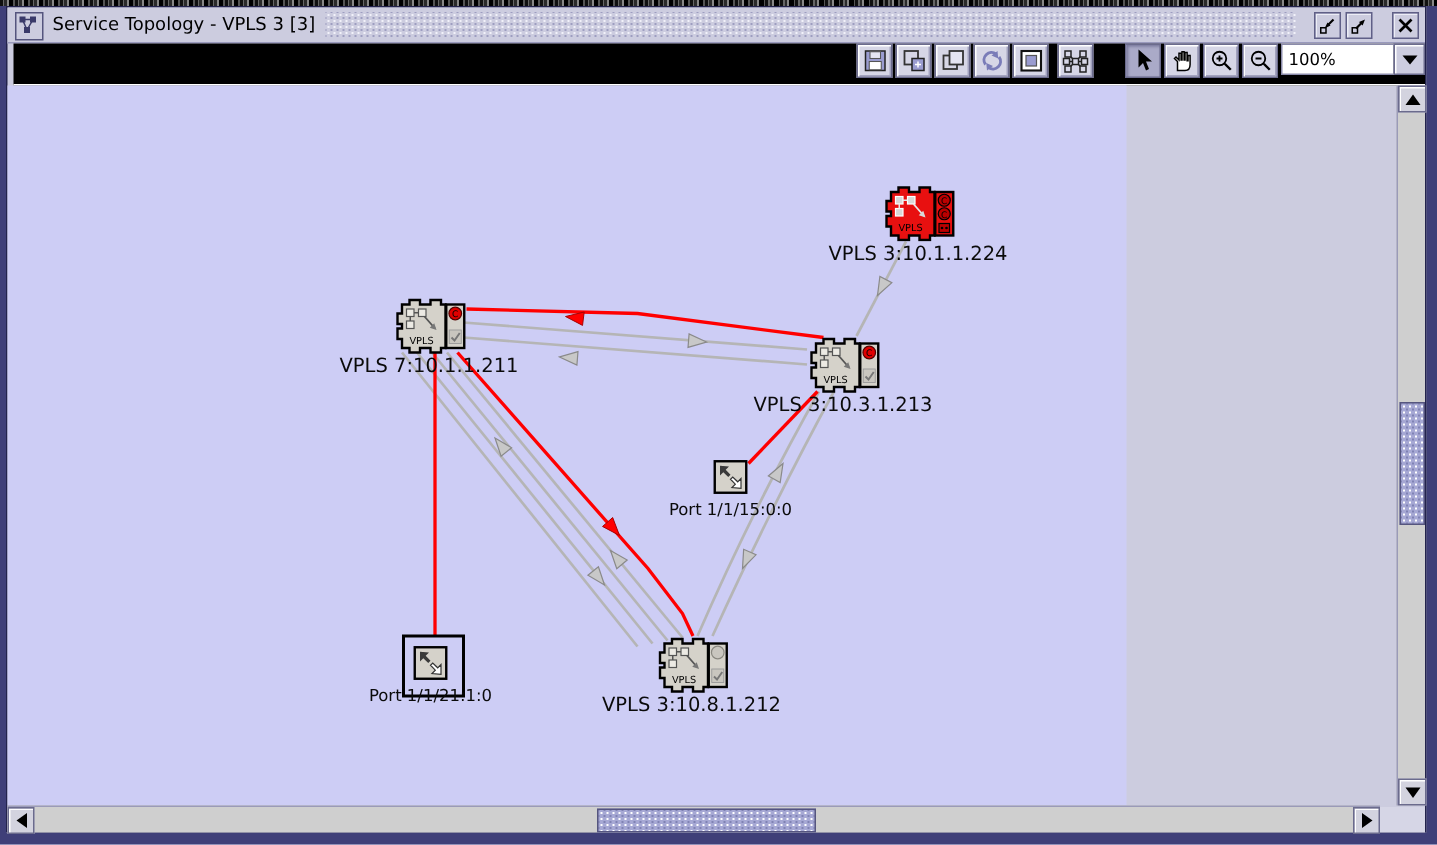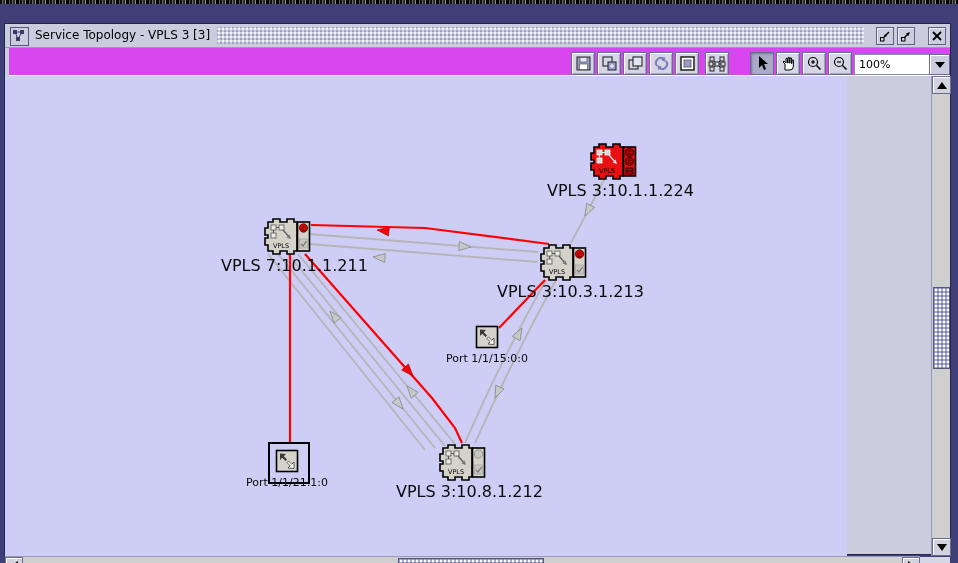--- a/index.html
+++ b/index.html
@@ -1,53 +1,53 @@
 <!DOCTYPE html>
 <html><head>
 <meta charset="utf-8">
 <style>
   html,body{margin:0;padding:0;}
   body{font-family:"DejaVu Sans","Liberation Sans",sans-serif;}
   .screen{position:relative;width:958px;height:563px;background:#3f3f78;overflow:hidden;}
   .top-noise{position:absolute;left:0;top:0;width:958px;height:4px;
     background:repeating-linear-gradient(90deg,#111 0 2px,#666 2px 3px,#2a2a2a 3px 5px,#888 5px 6px,#000 6px 9px,#555 9px 10px);}
-  .window{position:absolute;left:4px;top:4px;right:7px;bottom:8px;border:1px solid #23234d;background:#ccccdf;margin-top:19px;}
+  .window{position:absolute;left:4px;top:4px;right:7px;bottom:8px;border:1px solid #23234d;background:#ccccdf;}
 
   
   .titlebar{position:absolute;left:0;top:0;right:0;height:23px;background:#ccccdf;border-bottom:1px solid #9a9abd;}
   .titlebar .dither{position:absolute;left:212px;right:86px;top:3px;bottom:3px;pointer-events:none;
     background-image:radial-gradient(#f2f2fa 30%,transparent 32%),radial-gradient(#9d9dc0 30%,transparent 32%);
     background-size:4px 4px,4px 4px;background-position:0 0,2px 2px;}
   .title-icon{position:absolute;left:5px;top:3px;width:17px;height:17px;background:#ccccdf;border:1px solid #55557e;}
   .title-text{position:absolute;left:30px;top:4px;font-size:12px;color:#000;}
   .winbtns{position:absolute;right:4px;top:3px;display:flex;gap:3px;}
   .winbtn{width:16px;height:16px;background:#ccccdf;border:1px solid #5f5f87;box-shadow:inset 1px 1px 0 #ecedf6;display:flex;align-items:center;justify-content:center;}
   .winbtn.close{margin-left:10px;}
 
   
-  .toolbar{position:absolute;left:4px;top:24px;right:0;height:27px;background:#d946ef;border-bottom:1px solid #ffffff;
-    display:flex;align-items:flex-end;}
+  .toolbar{position:absolute;left:4px;top:24px;right:0;height:27px;background:#000000;border-bottom:1px solid #ffffff;
+    display:flex;align-items:flex-start;}
   .tgroup{display:flex;gap:2px;}
   .tbtn{width:24px;height:23px;background:#d6d6e6;border:1px solid #6b6b8d;box-shadow:inset 1px 1px 0 #fff,inset -1px -1px 0 #a3a3bf;
     display:flex;align-items:center;justify-content:center;padding:0;}
   .tbtn.pressed{background:#aaaac8;box-shadow:inset 1px 1px 2px #77779a;}
   .combo{display:flex;height:21px;margin-left:2px;}
   .combo .field{width:70px;background:#fff;border:1px solid #8b8baa;border-right:none;font-size:11px;color:#000;
     display:flex;align-items:center;padding-left:4px;}
   .combo .drop{width:19px;background:#ccccdf;border:1px solid #6b6b8d;box-shadow:inset 1px 1px 0 #fff;
     display:flex;align-items:center;justify-content:center;}
   .combo .drop .tri{width:0;height:0;border-left:5px solid transparent;border-right:5px solid transparent;border-top:6px solid #000;}
 
   
   .content{position:absolute;left:0;top:52px;right:0;bottom:0;}
-  .canvas{position:absolute;left:0;top:0;width:842px;height:480px;background:#cdcdf5;overflow:hidden;}
+  .canvas{position:absolute;left:0;top:0;width:746px;height:480px;background:#cdcdf5;overflow:hidden;}
   .edges{position:absolute;left:0;top:0;}
 
   .vnode{position:absolute;width:49px;}
-  .nodelabel{position:absolute;top:39px;left:-41px;width:130px;text-align:center;font-size:16px;color:#0a0a0a;white-space:nowrap;}
+  .nodelabel{position:absolute;top:39px;left:-41px;width:130px;text-align:center;font-size:13px;color:#0a0a0a;white-space:nowrap;}
   .pnode{position:absolute;width:24px;}
   .portlabel{position:absolute;top:27px;left:-48px;width:120px;text-align:center;font-size:11px;color:#0a0a0a;white-space:nowrap;}
   .selrect{position:absolute;border:2px solid #000;background:transparent;pointer-events:none;}
 
   .vscroll{position:absolute;right:0;top:0;width:18px;height:480px;background:#cfcfcf;border-left:1px solid #9a9ab8;}
   .hscroll{position:absolute;left:0;top:480px;width:915px;height:17px;background:#cfcfcf;border-top:1px solid #9a9ab8;}
   .corner{position:absolute;left:915px;top:481px;width:30px;height:17px;background:#d6d6e6;}
   .sbtn{position:absolute;background:#d3d3df;border:1px solid #6b6b8d;box-shadow:inset 1px 1px 0 #fff;
     display:flex;align-items:center;justify-content:center;}
   .sb-up{left:0;top:0;width:17px;height:16px;}

